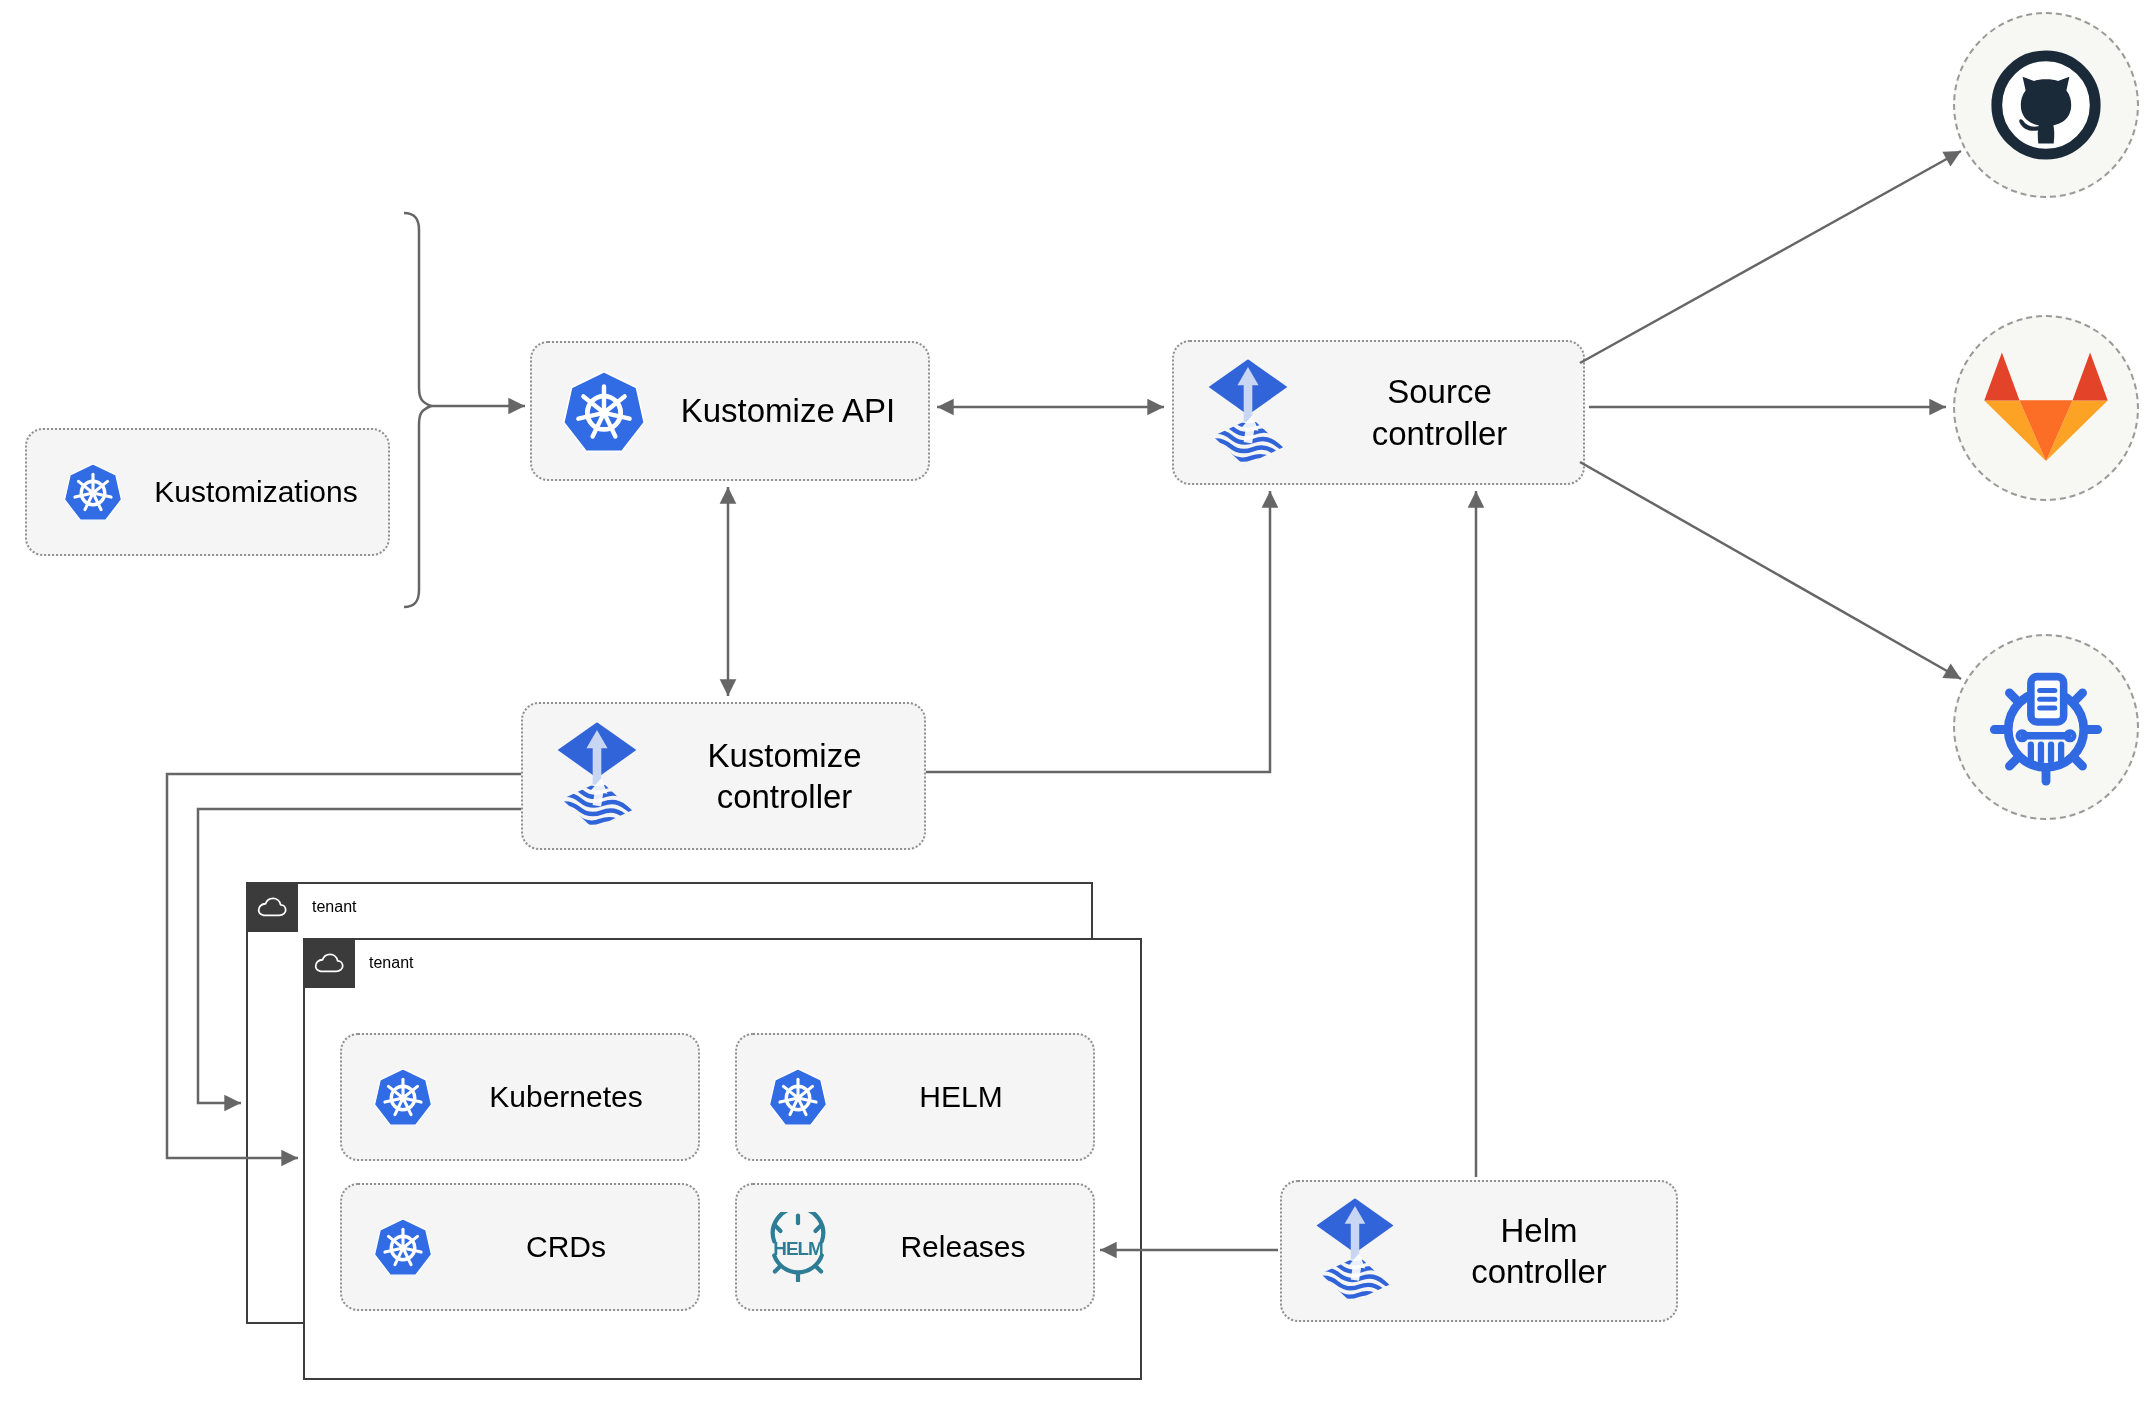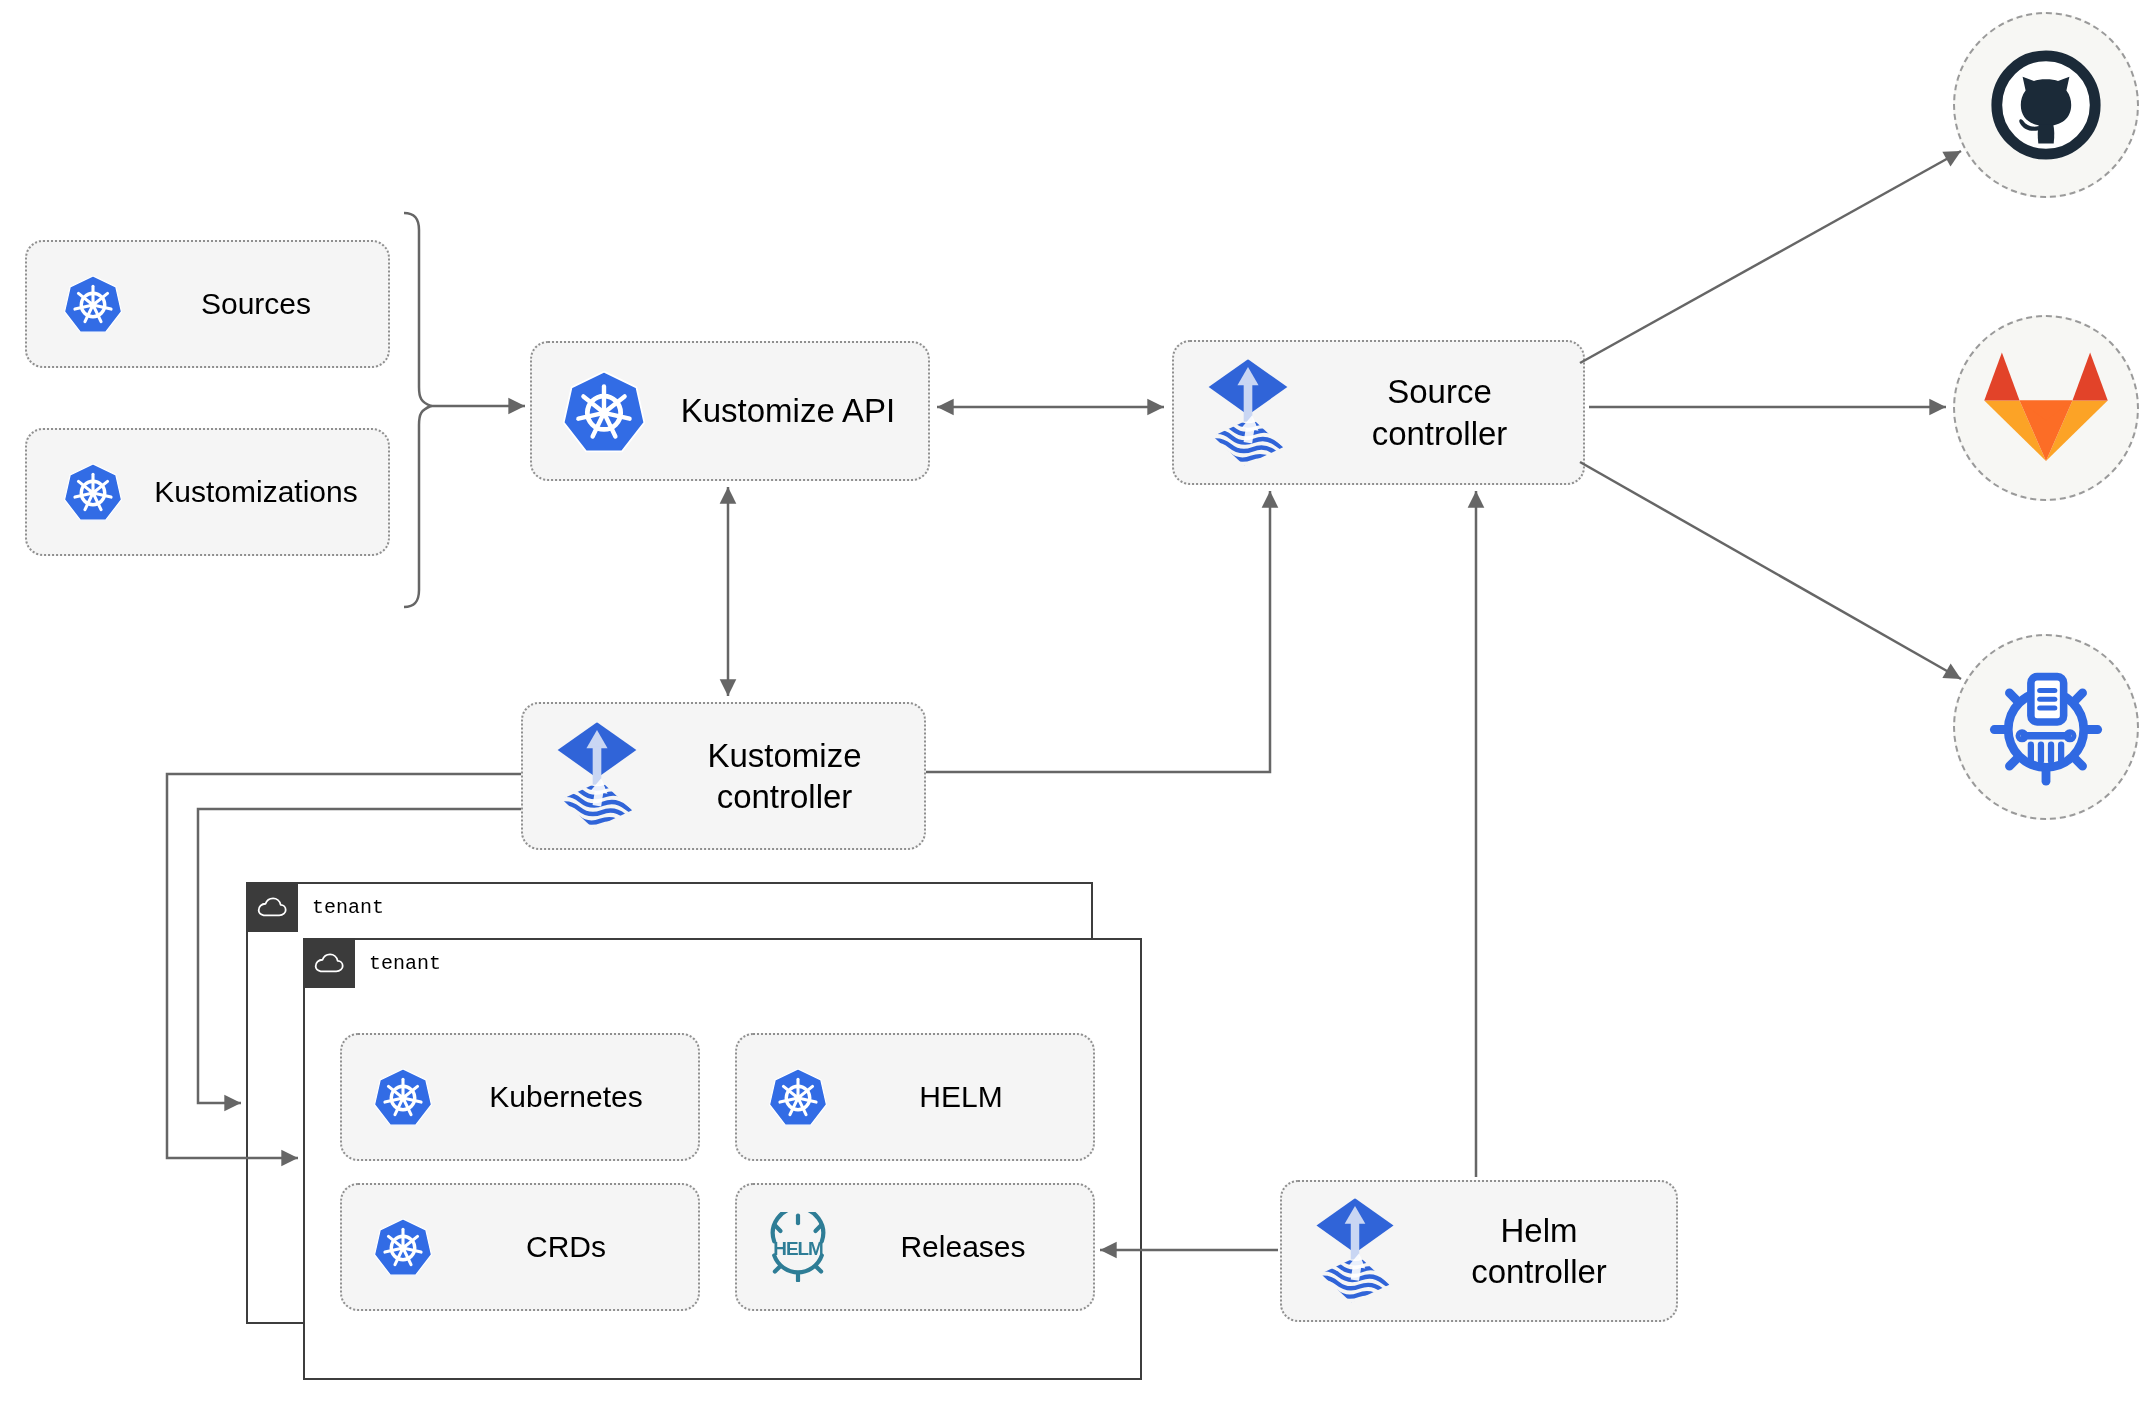--- a/index.html
+++ b/index.html
@@ -17,21 +17,21 @@
   .node .lbl{flex:1 1 auto;text-align:center;font-size:30px;line-height:1.25;padding:0 14px;}
   .node .lbl.big{font-size:33px;}
   .node .lbl.two-line{max-width:200px;margin:0 auto;}
   
   .tenant{position:absolute;background:#ffffff;border:2px solid #3d3d3d;box-sizing:border-box;}
   .tenant .tab{
     position:absolute;top:-2px;left:-2px;width:52px;height:50px;
     background:var(--tenant_tab_dark,#3b3b3b);display:flex;align-items:center;justify-content:center;
   }
   .tenant .tlbl{
-    position:absolute;top:-2px;left:64px;height:50px;display:flex;align-items:center;font-size:20px;font-family:Liberation Mono, monospace;
+    position:absolute;top:-2px;left:64px;height:50px;display:flex;align-items:center;font-size:16px;
   }
   
   .circle{
     position:absolute;width:186px;height:186px;border-radius:50%;
     border:2.5px dashed #9a9a9a;background:#f7f7f4;
     display:flex;align-items:center;justify-content:center;box-sizing:border-box;
   }
   .overlay{position:absolute;left:0;top:0;z-index:30;pointer-events:none;}
   .edge{stroke:var(--edge_gray,#666);stroke-width:2.5;fill:none;}
   .z1{z-index:1}.z2{z-index:2}.z3{z-index:3}
@@ -111,28 +111,20 @@
 
   <div class="tenant z2" style="left:303px;top:938px;width:839px;height:442px;">
     <div class="tab">
       <svg width="36" height="26" viewBox="0 0 100 70">
           <use href="#cloud-sym"></use>
         </svg>
     </div>
     <div class="tlbl">tenant</div>
   </div>
 
-  <div class="node z3" style="left:25px;top:240px;width:365px;height:128px;">
-    <span class="icon" style="margin-left:35px;">
-      <svg width="62" height="60" viewBox="0 0 100 97">
-          <use href="#k8s-sym"></use>
-        </svg>
-    </span>
-    <span class="lbl">Sources</span>
-  </div>
 
   <div class="node z3" style="left:25px;top:428px;width:365px;height:128px;">
     <span class="icon" style="margin-left:35px;">
       <svg width="62" height="60" viewBox="0 0 100 97">
           <use href="#k8s-sym"></use>
         </svg>
     </span>
     <span class="lbl">Kustomizations</span>
   </div>
 

